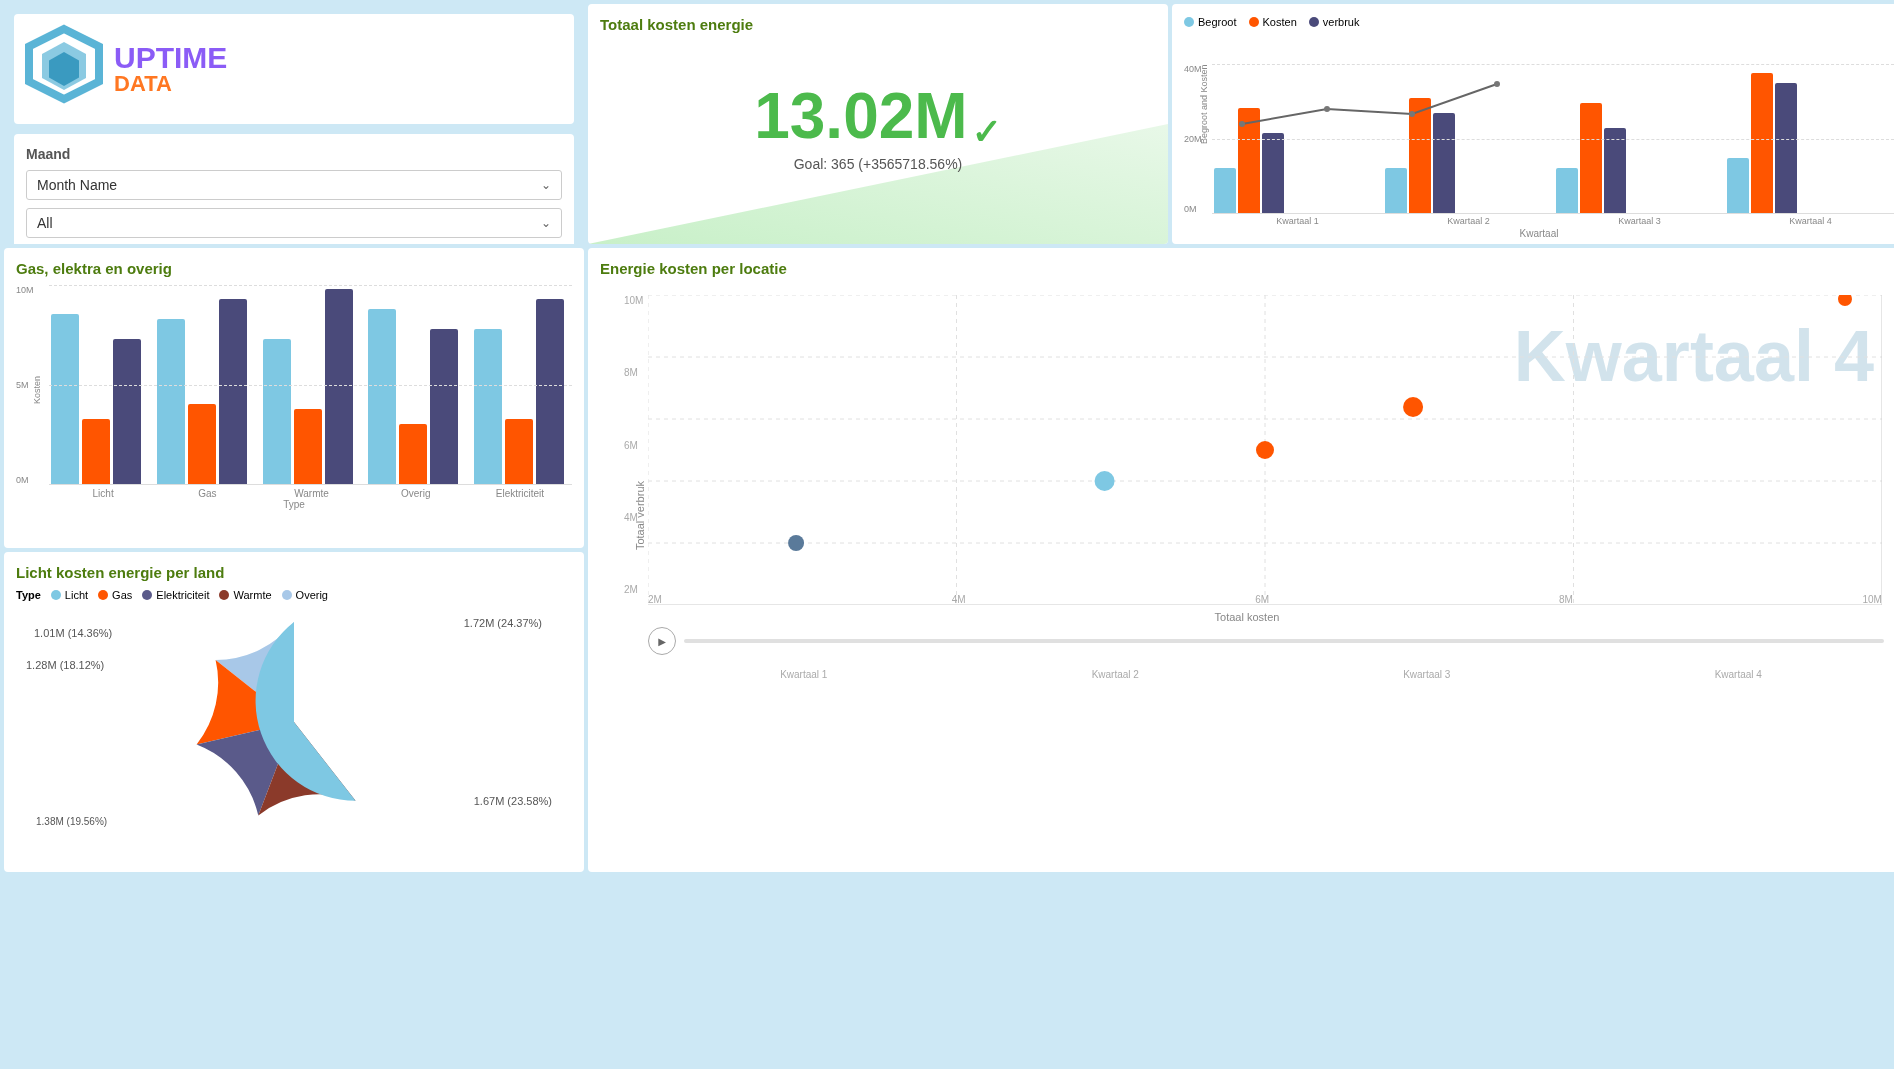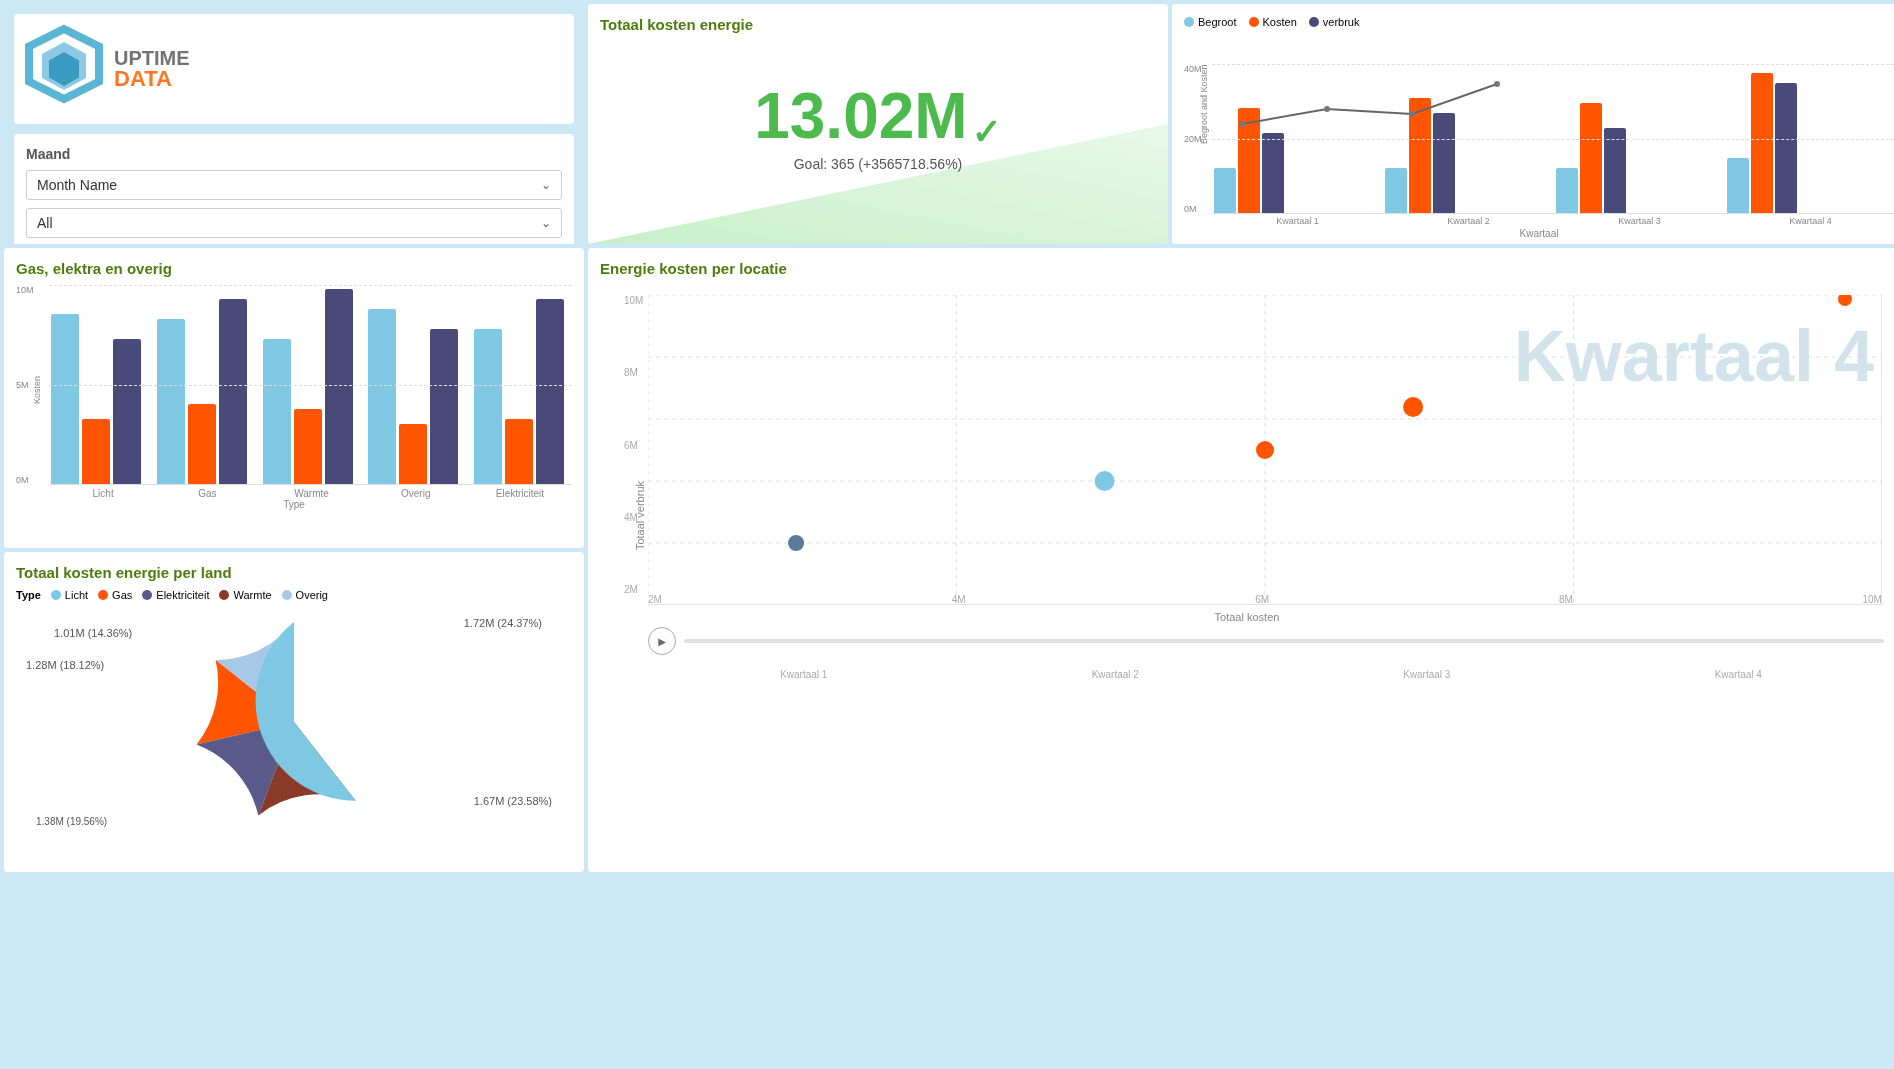--- a/index.html
+++ b/index.html
@@ -55,23 +55,23 @@
       margin-right: 10px;
     }
     .logo-text {
       font-size: 36px;
       font-weight: 900;
       color: #1a1a1a;
       line-height: 1;
     }
     .logo-text span {
       display: block;
-      font-size: 20px;
+      font-size: 30px;
       font-weight: 700;
-      color: #737373;
+      color: #8b5cf6;
     }
     .filter-panel {
       background: white;
       border-radius: 4px;
       padding: 12px;
       flex: 1;
     }
     .filter-title {
       font-size: 14px;
       font-weight: 600;
@@ -457,21 +457,21 @@
 
     <div style="display:flex; justify-content:space-around; font-size:10px; color:#aaa; padding-left:48px; margin-top:4px;">
       <span>Kwartaal 1</span>
       <span>Kwartaal 2</span>
       <span>Kwartaal 3</span>
       <span>Kwartaal 4</span>
     </div>
   </div>
 
   <div class="panel land-panel" style="grid-column:1; grid-row:3;">
-    <div class="panel-title">Totaal kosten energie per land</div>
+    <div class="panel-title">Licht kosten energie per land</div>
     <div class="type-legend">
       <span class="type-label">Type</span>
       <div class="legend-item">
         <span class="legend-dot" style="background:#7ec8e3;"></span>
         <span>Licht</span>
       </div>
       <div class="legend-item">
         <span class="legend-dot" style="background:#ff5500;"></span>
         <span>Gas</span>
       </div>
@@ -500,17 +500,17 @@
 
         <path d="M0,0 L-0.934,-0.357 A1,1,0,0,1,-0.788,0.616 Z" fill="#8b3a2a"></path>
 
         <path d="M0,0 L-0.788,0.616 A1,1,0,0,1,1,0 Z" fill="#7ec8e3"></path>
       </svg>
 
       <div style="position:absolute; top:10px; right:30px; font-size:11px; color:#555;">1.72M (24.37%)</div>
       <div style="position:absolute; bottom:30px; right:20px; font-size:11px; color:#555;">1.67M (23.58%)</div>
       <div style="position:absolute; bottom:10px; left:20px; font-size:10px; color:#555;">1.38M (19.56%)</div>
       <div style="position:absolute; top:52px; left:10px; font-size:11px; color:#555;">1.28M (18.12%)</div>
-      <div style="position:absolute; top:20px; left:38px; font-size:11px; color:#555;">1.01M (14.36%)</div>
+      <div style="position:absolute; top:20px; left:18px; font-size:11px; color:#555;">1.01M (14.36%)</div>
     </div>
   </div>
 
 </div>
 
 </body></html>

